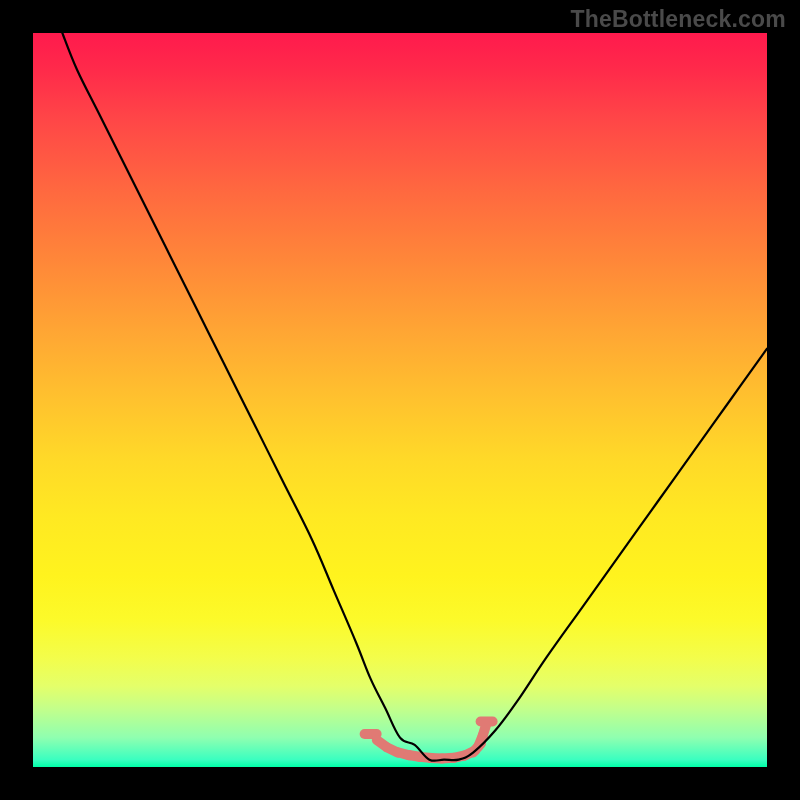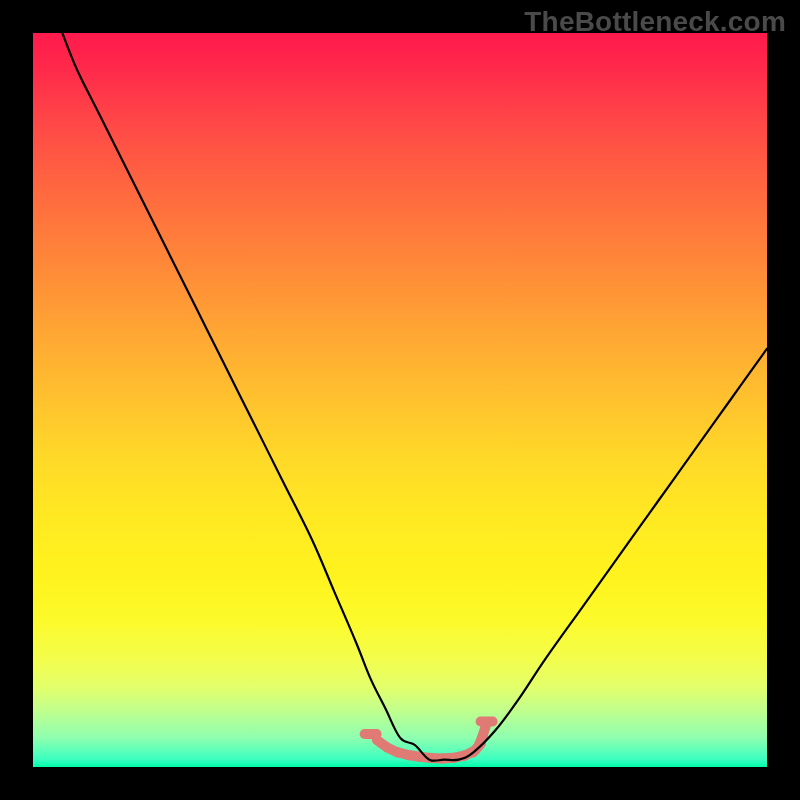--- a/index.html
+++ b/index.html
@@ -51,21 +51,21 @@
       #8fffb0 96%,
       #3affc0 99%,
       #00ffa8 100%
     );
   }
   .watermark {
     position: absolute;
     top: 6px;
     right: 14px;
     color: #4a4a4a;
-    font-size: 28px;
+    font-size: 23px;
     font-weight: 600;
     letter-spacing: 0.2px;
     pointer-events: none;
     user-select: none;
   }
   svg.curve {
     position: absolute;
     left: 0; top: 0;
     width: 100%;
     height: 100%;

